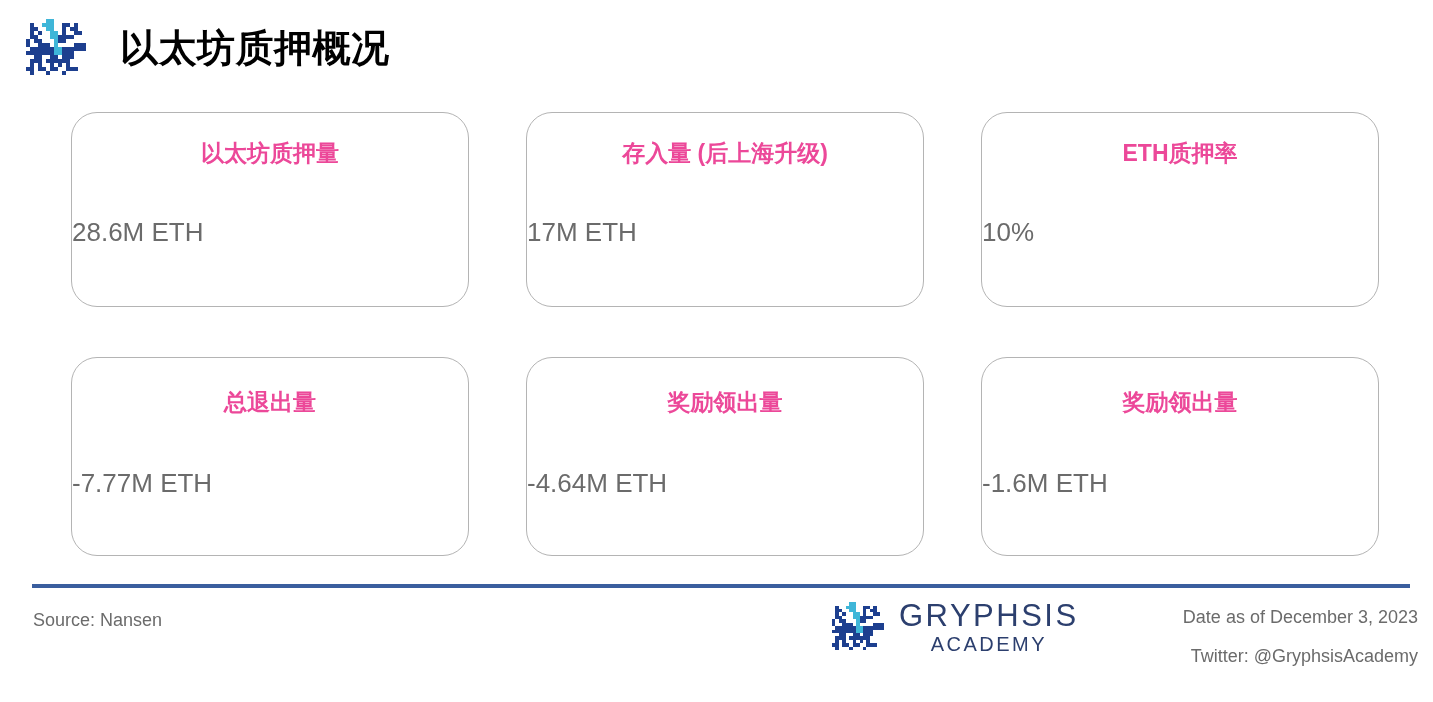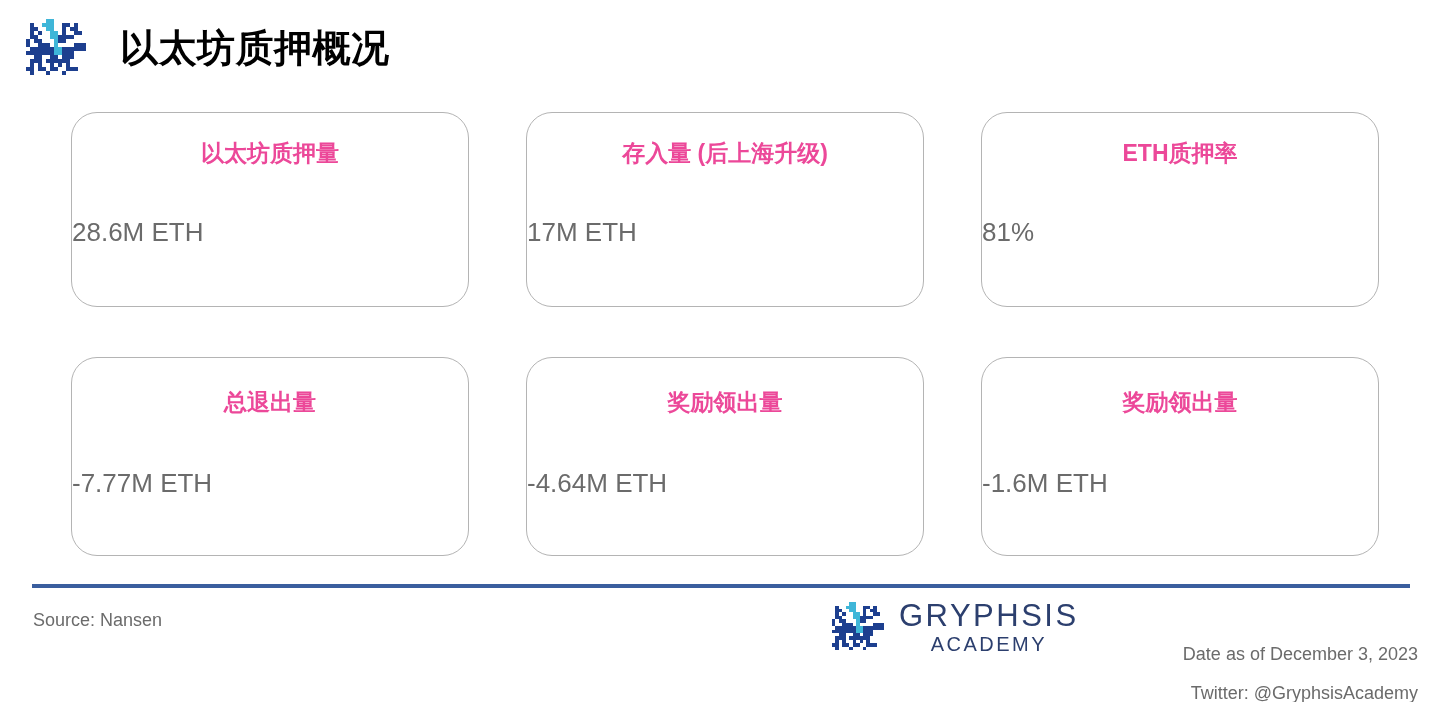--- a/index.html
+++ b/index.html
@@ -152,21 +152,21 @@
     right: 15px;
     top: 18px;
     text-align: right;
   }
   .footer-meta div {
     font-size: 18px;
     color: #6b6b6b;
     line-height: 1;
     white-space: nowrap;
   }
-  .footer-meta .meta-date { margin-bottom: 21px; margin-top: 37px; }
+  .footer-meta .meta-date { margin-bottom: 21px; }
 </style>
 </head>
 <body>
 
 <div class="header">
   <svg class="brand-mark" viewBox="0 0 32 29" shape-rendering="crispEdges">
     <g fill="#1d3f8f">
       <rect x="2" y="2" width="2" height="2"></rect>
       <rect x="4" y="4" width="2" height="2"></rect>
       <rect x="6" y="6" width="2" height="2"></rect>
@@ -225,21 +225,21 @@
     <div class="card-value">28.6M ETH</div>
   </div>
 
   <div class="stat-card">
     <div class="card-title">存入量 (后上海升级)</div>
     <div class="card-value">17M ETH</div>
   </div>
 
   <div class="stat-card">
     <div class="card-title">ETH质押率</div>
-    <div class="card-value">81%</div>
+    <div class="card-value">10%</div>
   </div>
 
   <div class="stat-card">
     <div class="card-title">总退出量</div>
     <div class="card-value">-7.77M ETH</div>
   </div>
 
   <div class="stat-card">
     <div class="card-title">奖励领出量</div>
     <div class="card-value">-4.64M ETH</div>

